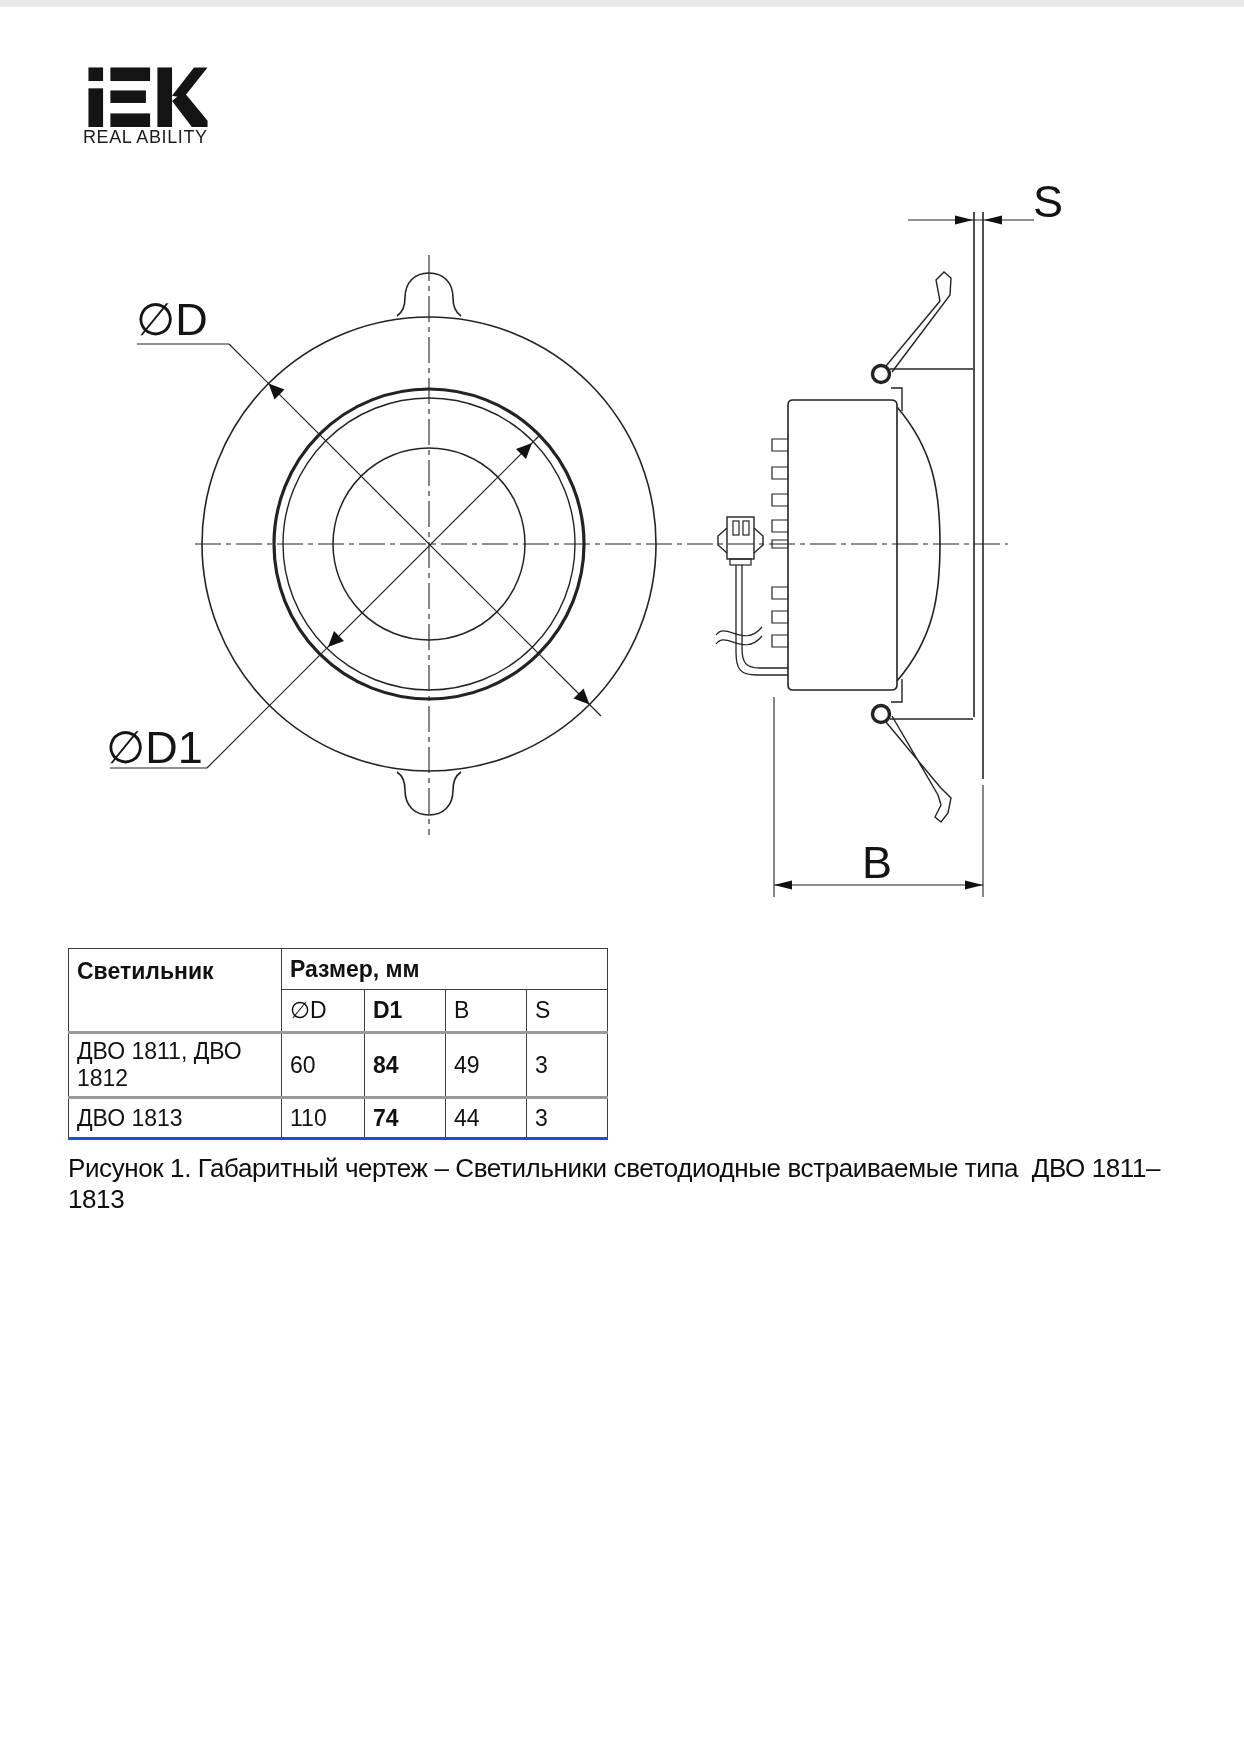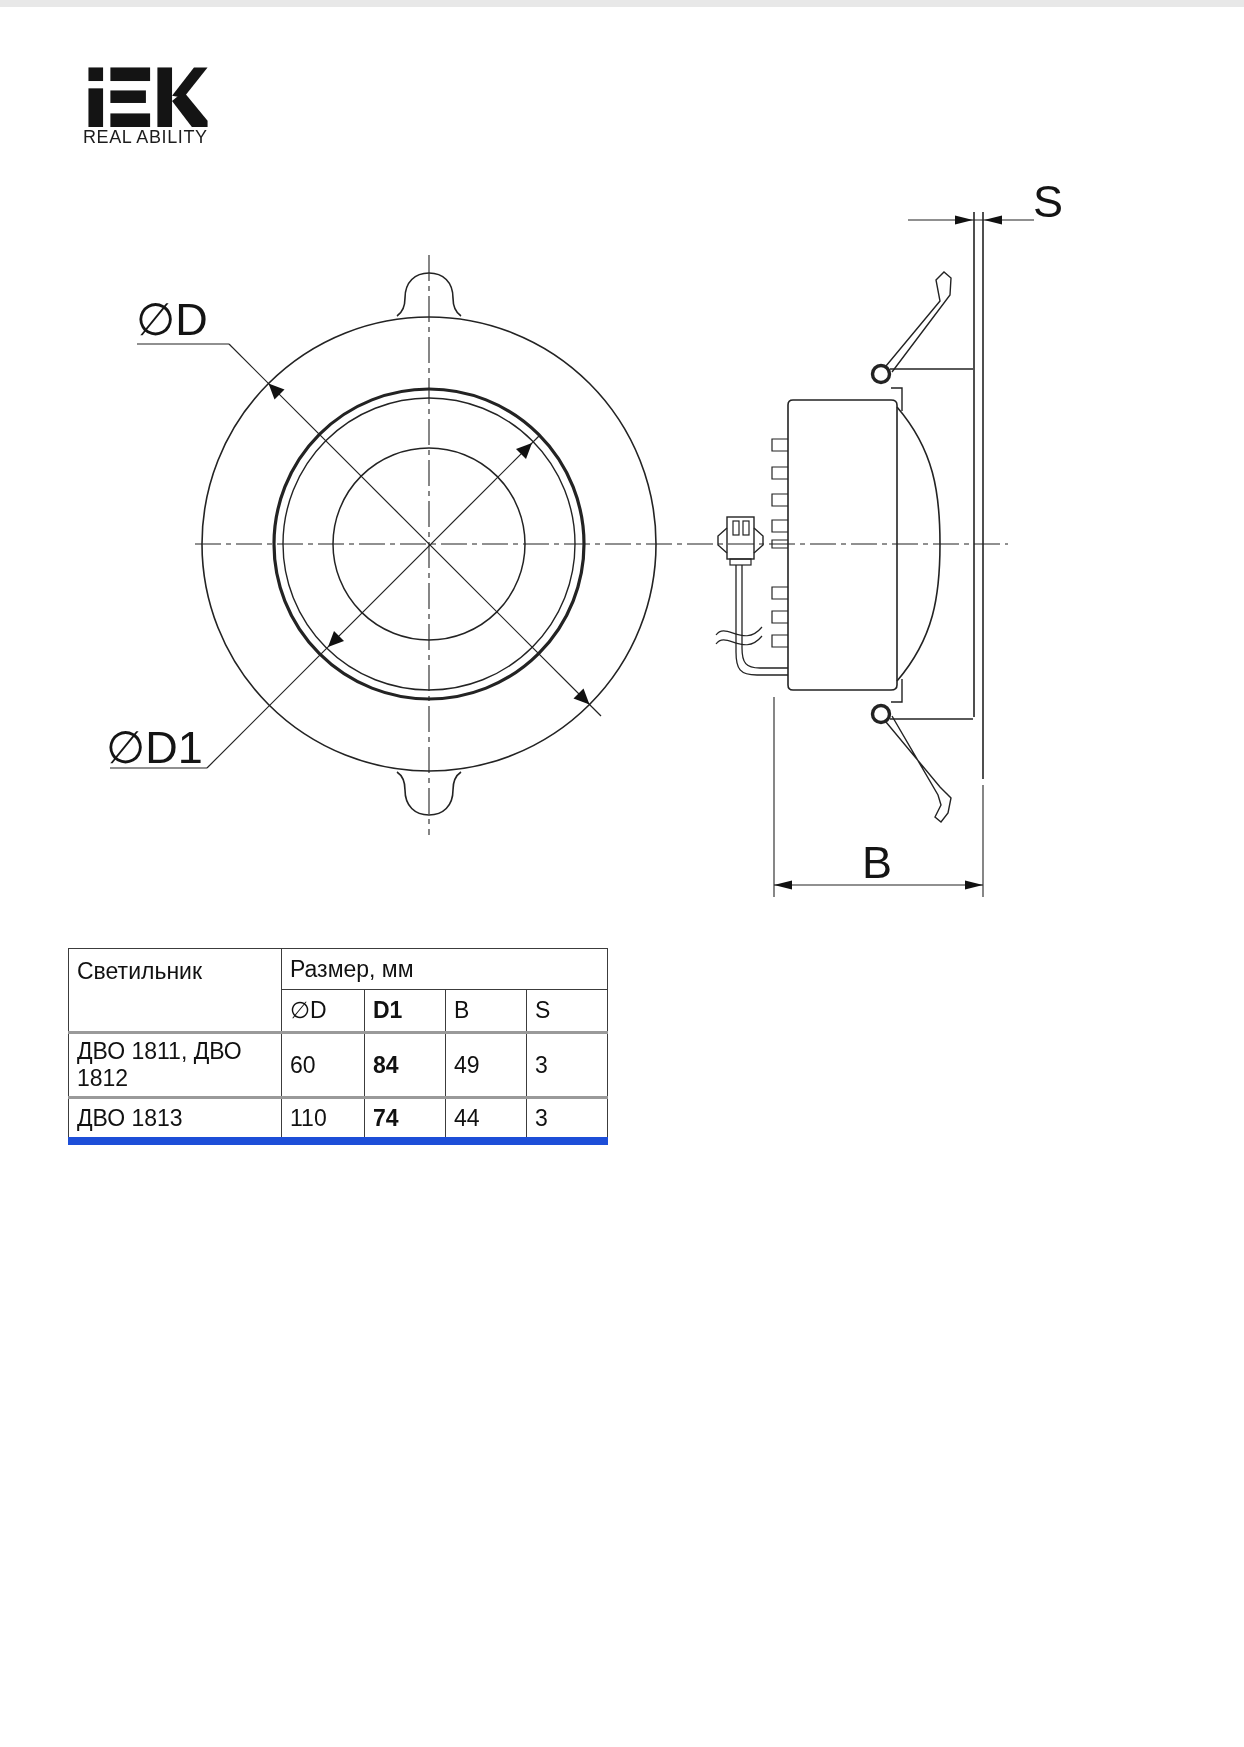--- a/index.html
+++ b/index.html
@@ -31,26 +31,26 @@
     border:1.4px solid #3c3c3c;
     font-size:23px;color:#111;
     padding:4px 8px;vertical-align:middle;
     background:#fff;
   }
   #spec-table .c1{width:196px;}
   #spec-table .c2{width:66px;}
   #spec-table .c3{width:64px;font-weight:bold;}
   #spec-table .c4{width:64px;}
   #spec-table .c5{width:64px;}
-  #spec-table tr.h1 td{height:32px;}
+  #spec-table tr.h1 td{height:32px;font-weight:bold;}
   #spec-table tr.h2 td{height:33px;}
   #spec-table tr.r  td{height:30px;}
   #spec-table td.top{vertical-align:top;padding-top:9px;}
   #spec-table tr.r td{border-top:3px solid #9a9a9a;}
-  #spec-table tr.r.last td{border-bottom:8px solid #1d4ed8;border-radius:19px;}
+  #spec-table tr.r.last td{border-bottom:3px solid #1d4ed8;border-radius:19px;}
   
   #caption{
     left:68px;top:1146px;width:1130px;
     font-size:26px;letter-spacing:-0.4px;color:#0e0e0e;
     white-space:pre-wrap;
   }
 </style>
 </head>
 <body>
 
@@ -191,14 +191,15 @@
     <tr class="r last">
       <td class="c1">ДВО 1813</td>
       <td class="c2">110</td>
       <td class="c3">74</td>
       <td class="c4">44</td>
       <td class="c5">3</td>
     </tr>
   </tbody>
     </table>
 
+  <div class="abs" id="caption">Рисунок 1. Габаритный чертеж – Светильники светодиодные встраиваемые типа  ДВО 1811–1813</div>
 
 </div>
 
 </body></html>

